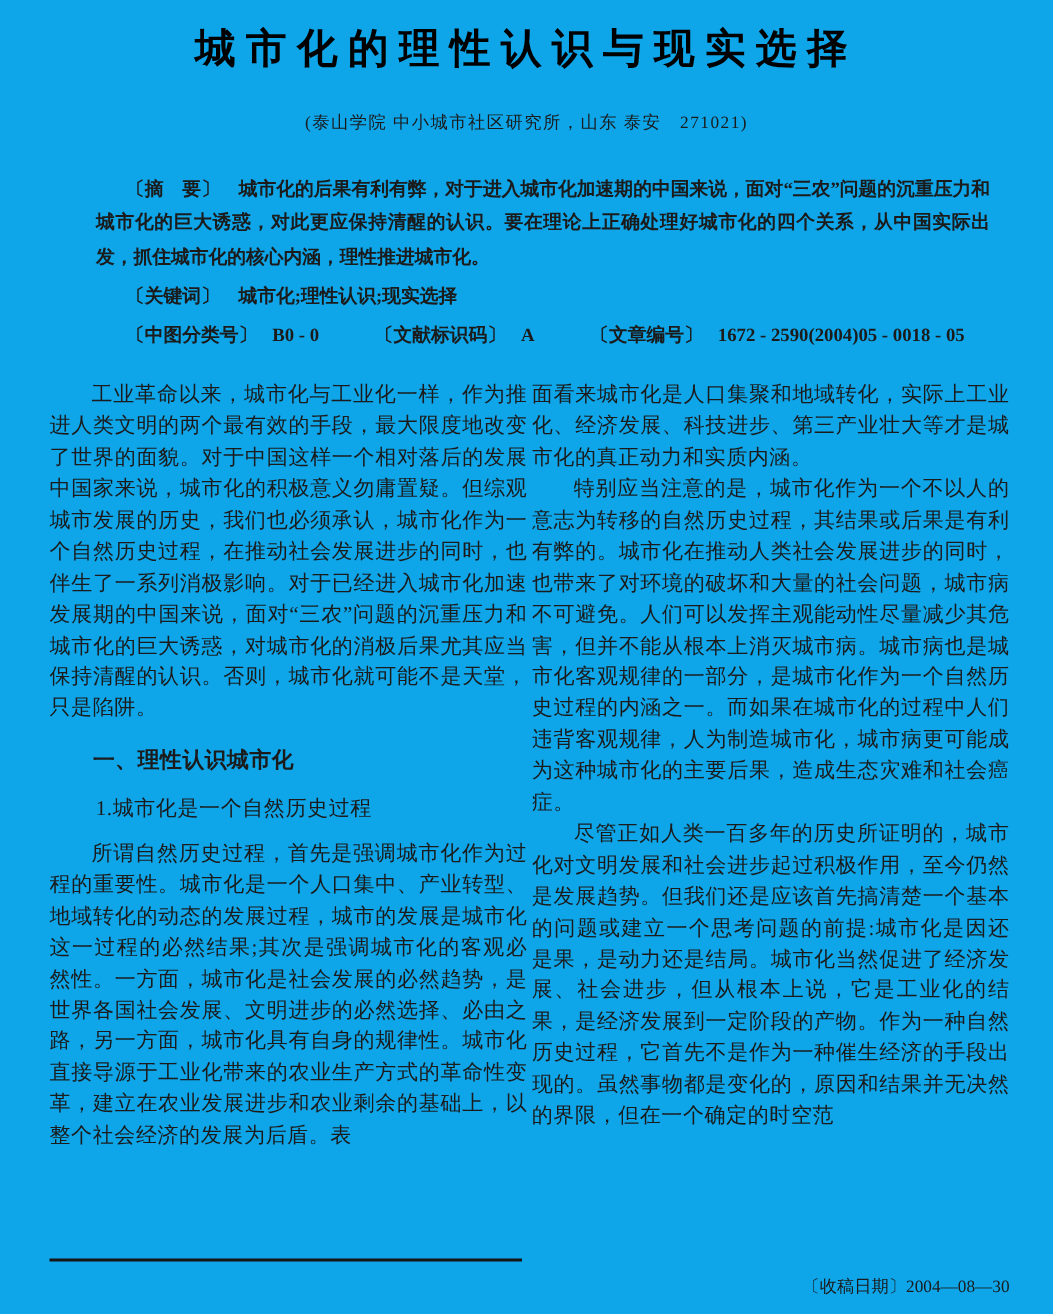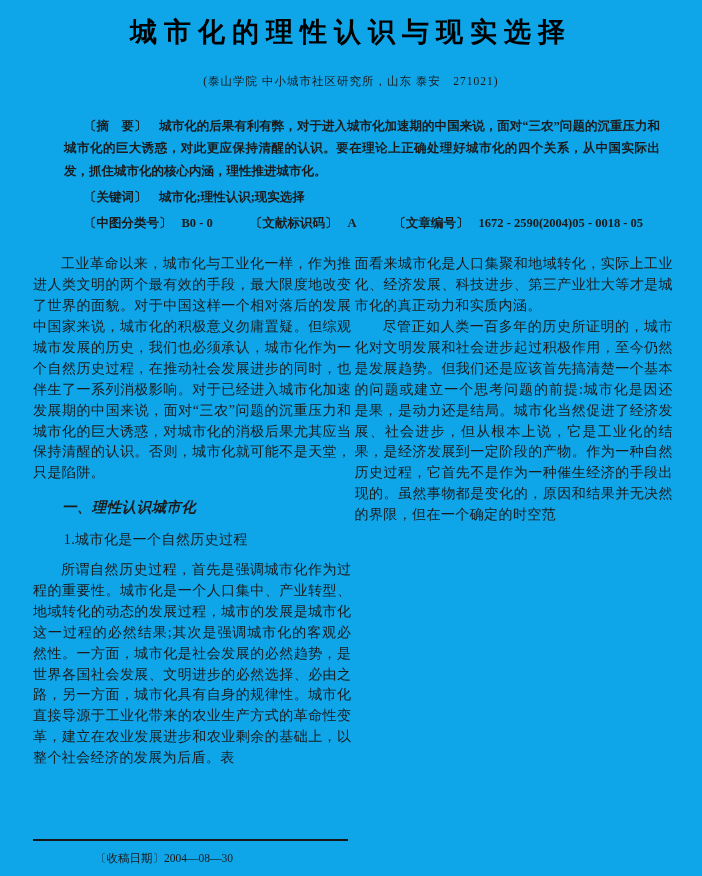--- a/index.html
+++ b/index.html
@@ -65,41 +65,40 @@
     letter-spacing:0.4px;
     overflow:hidden;
   }
   .col p{margin:0;}
   .col p.indent{text-indent:2em;}
   .col h2{
     margin:13px 0 12px 0;
     padding-left:2em;
     font-size:14.5px;font-weight:700;
     font-family:"Liberation Sans","DejaVu Sans",sans-serif;
-    font-style:italic;
   }
   .col h3{
     margin:9px 0 9px 0;
     padding-left:2.2em;
     font-size:14px;font-weight:500;
   }
   
   .footnote{
     position:absolute;
     left:33px;bottom:8px;
     width:640px;
     font-size:11.5px;
     line-height:1.75;
   }
   .footnote .rule{
     width:315px;height:2px;
     background:#161616;
     margin-bottom:7px;
   }
-  .footnote p{margin:0;padding-left:62px;}
+  .footnote p{margin:0;padding-left:62px;text-align:right;}
 </style>
 </head>
 <body>
 
 <div class="page">
 
   <h1 class="title">城市化的理性认识与现实选择</h1>
 
 
   <div class="affiliation">(泰山学院 中小城市社区研究所，山东 泰安　271021)</div>
@@ -116,20 +115,21 @@
 
   <div class="columns">
     <div class="col">
       <p class="indent">工业革命以来，城市化与工业化一样，作为推进人类文明的两个最有效的手段，最大限度地改变了世界的面貌。对于中国这样一个相对落后的发展中国家来说，城市化的积极意义勿庸置疑。但综观城市发展的历史，我们也必须承认，城市化作为一个自然历史过程，在推动社会发展进步的同时，也伴生了一系列消极影响。对于已经进入城市化加速发展期的中国来说，面对“三农”问题的沉重压力和城市化的巨大诱惑，对城市化的消极后果尤其应当保持清醒的认识。否则，城市化就可能不是天堂，只是陷阱。</p>
       <h2>一、理性认识城市化</h2>
       <h3>1.城市化是一个自然历史过程</h3>
       <p class="indent">所谓自然历史过程，首先是强调城市化作为过程的重要性。城市化是一个人口集中、产业转型、地域转化的动态的发展过程，城市的发展是城市化这一过程的必然结果;其次是强调城市化的客观必然性。一方面，城市化是社会发展的必然趋势，是世界各国社会发展、文明进步的必然选择、必由之路，另一方面，城市化具有自身的规律性。城市化直接导源于工业化带来的农业生产方式的革命性变革，建立在农业发展进步和农业剩余的基础上，以整个社会经济的发展为后盾。表</p>
     </div>
     <div class="col">
       <p>面看来城市化是人口集聚和地域转化，实际上工业化、经济发展、科技进步、第三产业壮大等才是城市化的真正动力和实质内涵。</p>
+      <p class="indent">特别应当注意的是，城市化作为一个不以人的意志为转移的自然历史过程，其结果或后果是有利有弊的。城市化在推动人类社会发展进步的同时，也带来了对环境的破坏和大量的社会问题，城市病不可避免。人们可以发挥主观能动性尽量减少其危害，但并不能从根本上消灭城市病。城市病也是城市化客观规律的一部分，是城市化作为一个自然历史过程的内涵之一。而如果在城市化的过程中人们违背客观规律，人为制造城市化，城市病更可能成为这种城市化的主要后果，造成生态灾难和社会癌症。</p>
       <p class="indent">尽管正如人类一百多年的历史所证明的，城市化对文明发展和社会进步起过积极作用，至今仍然是发展趋势。但我们还是应该首先搞清楚一个基本的问题或建立一个思考问题的前提:城市化是因还是果，是动力还是结局。城市化当然促进了经济发展、社会进步，但从根本上说，它是工业化的结果，是经济发展到一定阶段的产物。作为一种自然历史过程，它首先不是作为一种催生经济的手段出现的。虽然事物都是变化的，原因和结果并无决然的界限，但在一个确定的时空范</p>
     </div>
   </div>
 
   <div class="footnote">
     <div class="rule"></div>
     <p>〔收稿日期〕2004—08—30</p>
   </div>
 
 </div>

